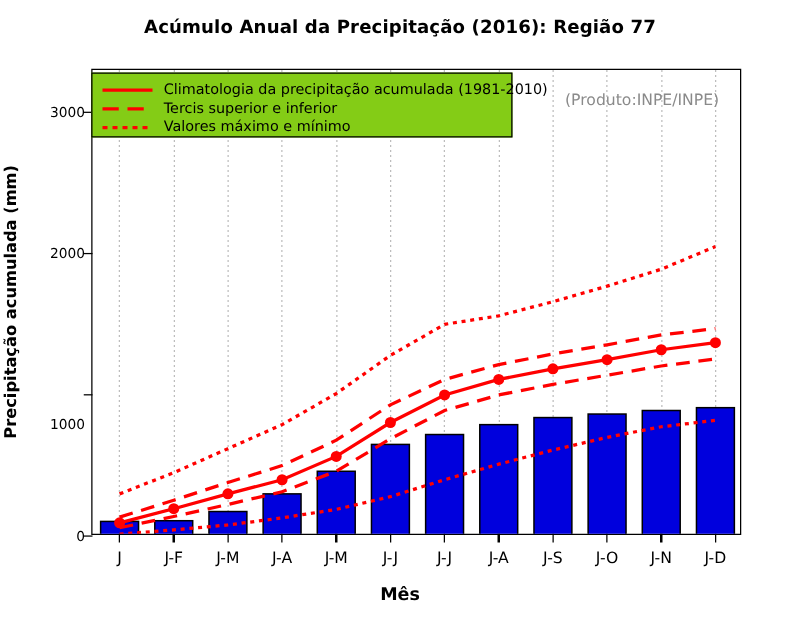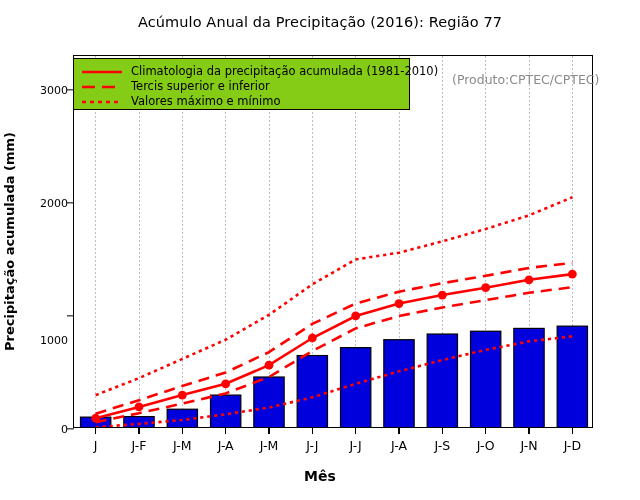--- a/index.html
+++ b/index.html
@@ -6,21 +6,21 @@
   body{
     width:640px;height:500px;background:#ffffff;
     font-family:"DejaVu Sans","Liberation Sans",sans-serif;
     overflow:hidden;position:relative;
   }
   #chart-root{position:absolute;inset:0;}
 
   
   .chart-title{
     position:absolute;left:0;top:14px;width:640px;text-align:center;
-    font-size:14.5px;font-weight:normal;color:#000;letter-spacing:.1px;
+    font-size:14.5px;font-weight:bold;color:#000;letter-spacing:.1px;
   }
 
   
   .plot-frame{
     position:absolute;left:73px;top:55px;width:520px;height:373px;
     border:1.3px solid #000;box-sizing:border-box;background:#fff;
   }
   .plot-inner{position:absolute;inset:0;overflow:hidden;}
 
   
@@ -191,15 +191,15 @@
     <div class="legend-row">
       <span class="legend-key">
         <svg width="42" height="12">
             <line x1="1" y1="6" x2="41" y2="6" stroke="#FF0000" stroke-width="2.6" stroke-dasharray="4 4"></line>
           </svg>
       </span>
       <span class="legend-text">Valores máximo e mínimo</span>
     </div>
   </div>
 
-  <div class="produto">(Produto:CPTEC/CPTEC)</div>
+  <div class="produto">(Produto:INPE/INPE)</div>
 
 </div>
 
 </body></html>

